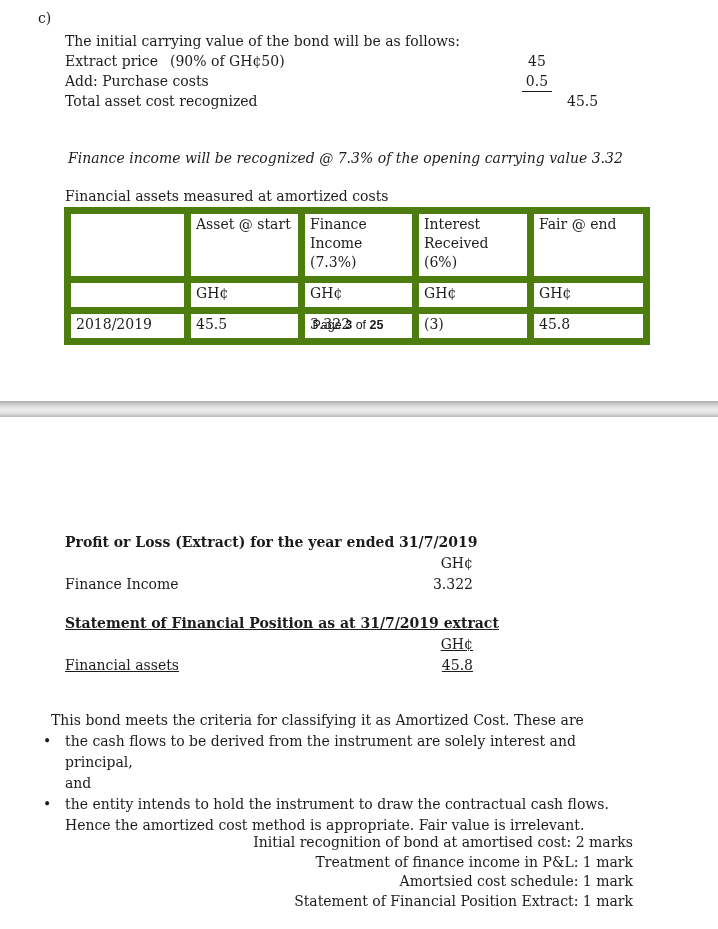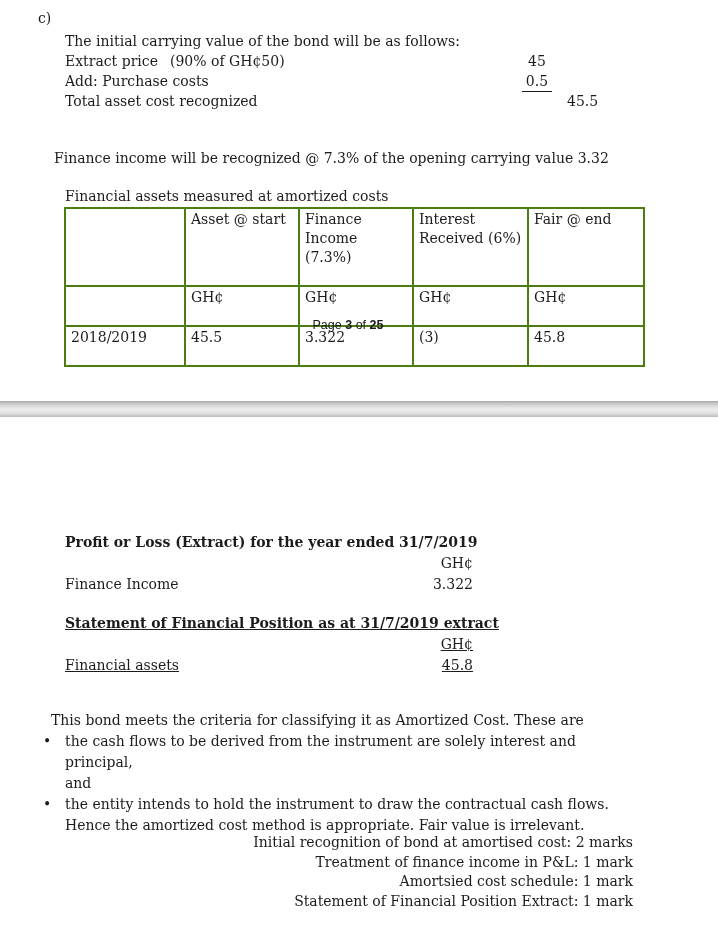--- a/index.html
+++ b/index.html
@@ -19,28 +19,28 @@
   #schedule-block { left:65px; top:31px; width:581px; }
   .ln { height:20px; line-height:20px; white-space:nowrap; }
   .mrow { display:flex; height:20px; line-height:20px; }
   .mrow .mlabel { flex:1; white-space:nowrap; }
   .mrow .mnote  { margin-left:12px; }
   .mrow .col-a  { width:44px; text-align:center; }
   .mrow .col-b  { width:87px; padding-left:8px; }
   .bold { font-weight:bold; }
   .sum-underline { display:inline-block; border-bottom:1.5px solid #1c1c1c; padding:0 4px 1px 4px; line-height:17px; }
 
-  #finance-note { left:54px; top:150px; white-space:nowrap; }
+  #finance-note { left:68px; top:150px; white-space:nowrap;font-style:italic; }
   #table-caption { left:65px; top:188px; white-space:nowrap; }
 
   #amort-table { left:64px; top:207px; }
   #amort-table table { border-collapse:collapse; table-layout:fixed; width:579px; }
   #amort-table td {
-    border:2px solid #4d7c0f;
-    padding:1px 5px 18px 5px;
+    border:7px solid #4d7c0f;
+    padding:1px 5px 4px 5px;
     vertical-align:top;
     line-height:19px;
     overflow:hidden;
   }
   #amort-table tr.tall td { height:42px; }
   #amort-table tr.short td { height:21px; }
 
   #page-footer {
     left:0; top:318px; width:718px;
     text-align:center;

